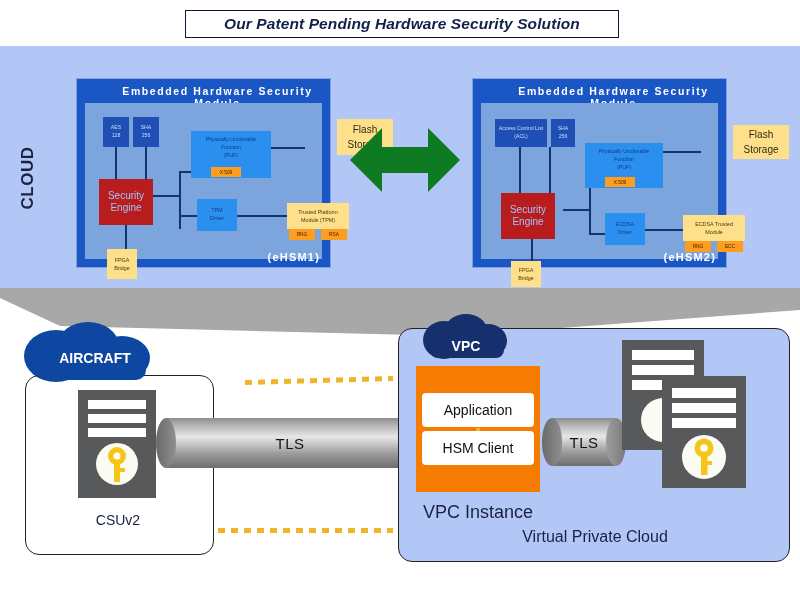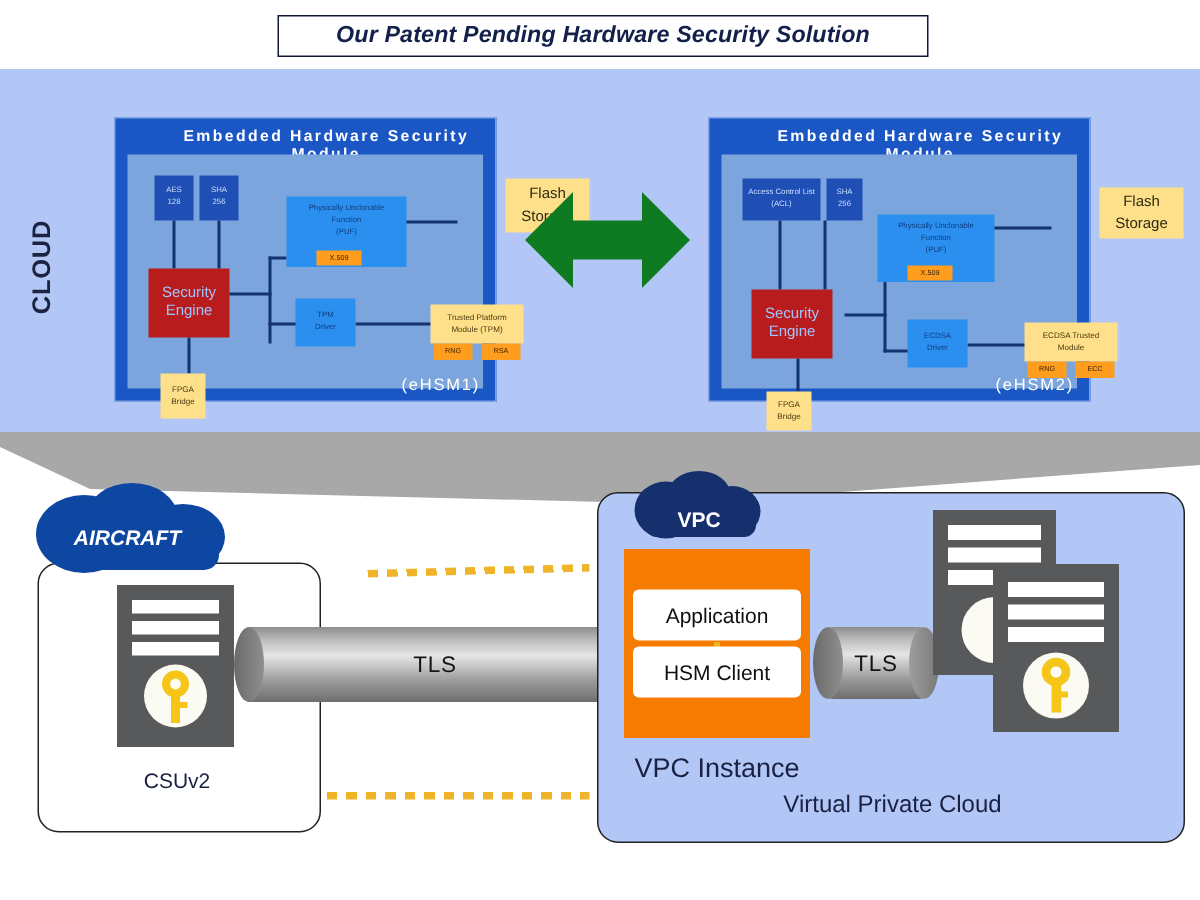--- a/index.html
+++ b/index.html
@@ -42,21 +42,21 @@
   .hsm-title{
     position:absolute;left:0;right:0;top:6px;text-align:center;
     color:#ffffff;font-weight:bold;font-size:10.5px;letter-spacing:1.6px;margin-left:28px;
   }
   .hsm-inner{
     position:absolute;left:8px;right:8px;top:24px;bottom:8px;
     background:#7da5dd;
   }
   .hsm-tag{
     position:absolute;right:10px;bottom:4px;color:#ffffff;
-    font-weight:normal;font-size:11px;letter-spacing:1.2px;text-align:right;
+    font-weight:bold;font-size:11px;letter-spacing:1.2px;text-align:right;
   }
   .nd{ 
     position:absolute;background:#1f4fb5;color:#c9ddff;
     font-size:5.2px;line-height:1.45;text-align:center;
     display:flex;flex-direction:column;align-items:center;justify-content:center;
   }
   .nb{ 
     position:absolute;background:#2b8ff0;color:#0f3d80;
     font-size:5.2px;line-height:1.5;text-align:center;
     display:flex;flex-direction:column;align-items:center;justify-content:center;
@@ -293,21 +293,21 @@
   <div style="position:absolute;left:16px;top:322px;width:150px;height:62px;">
     <svg width="150" height="62" viewBox="0 0 150 62">
       <g fill="#0d47a1">
         <ellipse cx="40" cy="34" rx="32" ry="26"></ellipse>
         <ellipse cx="72" cy="22" rx="30" ry="22"></ellipse>
         <ellipse cx="106" cy="36" rx="28" ry="22"></ellipse>
         <rect x="20" y="34" width="110" height="24" rx="10"></rect>
       </g>
     </svg>
   </div>
-  <div class="cloud-badge" style="left:20px;top:348px;width:130px;height:20px;font-size:14px;font-style:italic;">AIRCRAFT</div>
+  <div class="cloud-badge" style="left:30px;top:348px;width:130px;height:20px;font-size:14px;">AIRCRAFT</div>
 
   <div class="server" style="left:78px;top:390px;width:78px;height:108px;">
     <svg width="78" height="108" viewBox="0 0 78 108">
       <rect x="0" y="0" width="78" height="108" fill="#57595b"></rect>
       <rect x="10" y="10" width="58" height="9" fill="#ffffff"></rect>
       <rect x="10" y="24" width="58" height="9" fill="#ffffff"></rect>
       <rect x="10" y="38" width="58" height="9" fill="#ffffff"></rect>
       <circle cx="39" cy="74" r="21" fill="#fbfbf3"></circle>
       <circle cx="39" cy="66" r="9" fill="#f5c518"></circle>
       <circle cx="39" cy="66" r="3.6" fill="#fbfbf3"></circle>

